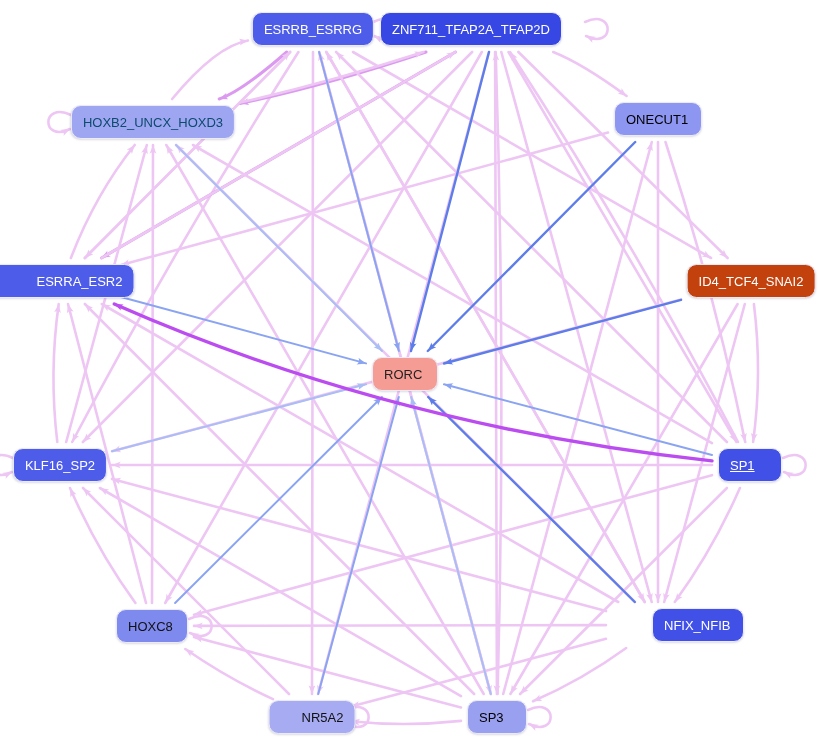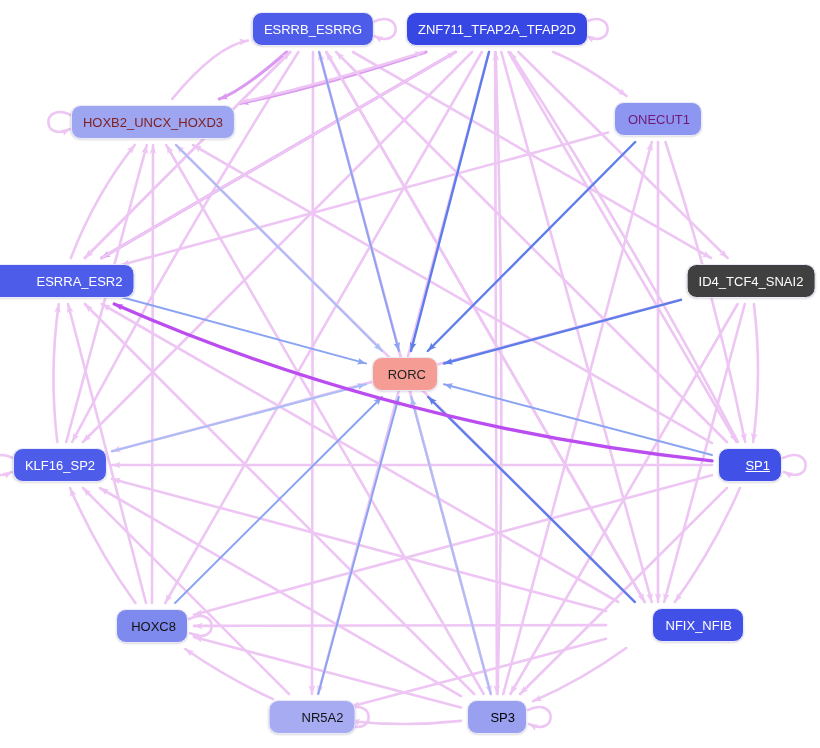--- a/index.html
+++ b/index.html
@@ -11,21 +11,21 @@
     position:relative;
     width:820px;height:748px;
     overflow:hidden;
     background:#ffffff;
   }
   #edge-svg{position:absolute;left:0;top:0;}
   .node{
     position:absolute;
     transform:translate(-50%,-50%);
     height:34px;
-    display:flex;align-items:center;justify-content:flex-end;
+    display:flex;align-items:center;justify-content:flex-start;
     border-radius:10px;
     border:1px solid #eceaf8;
     box-shadow:0 1px 2px rgba(60,60,90,.18);
     font-size:13px;
     white-space:nowrap;
     padding:0 11px;
     box-sizing:border-box;
     cursor:pointer;
     user-select:none;
   }
@@ -133,33 +133,33 @@
       <path d="M 175.1 603.0 Q 278.5 500.0 381.9 397.0" fill="none" stroke="#8aa4f2" stroke-width="2" stroke-linecap="round" marker-end="url(#arw-blue)"></path>
       <path d="M 112.0 451.3 Q 232.5 419.5 366.0 384.3" fill="none" stroke="#abbdf5" stroke-width="2" stroke-linecap="round" marker-end="url(#arw-lightblue)"></path>
       <path d="M 121.0 297.0 Q 233.5 327.5 366.0 363.4" fill="none" stroke="#8aa4f2" stroke-width="2" stroke-linecap="round" marker-end="url(#arw-blue)"></path>
       <path d="M 176.0 145.0 Q 279.0 248.0 382.0 351.0" fill="none" stroke="#abbdf5" stroke-width="2" stroke-linecap="round" marker-end="url(#arw-lightblue)"></path>
       <path d="M 712.0 460.9 Q 391.8 426.1 114.3 304.0" fill="none" stroke="#bb4df0" stroke-width="3.4" stroke-linecap="round" marker-end="url(#arw-magenta)"></path>
     </svg>
   <div id="node-layer">
       <div class="node" style="left: 313px; top: 29px; min-width: 118px; background: rgb(77, 92, 233); color: rgb(255, 255, 255);">
         <span>ESRRB_ESRRG</span>
       </div>
-      <div class="node" style="left: 497px; top: 29px; min-width: 178px; background: rgb(55, 71, 227); color: rgb(255, 255, 255);">
+      <div class="node" style="left: 471px; top: 29px; min-width: 178px; background: rgb(55, 71, 227); color: rgb(255, 255, 255);">
         <span>ZNF711_TFAP2A_TFAP2D</span>
       </div>
-      <div class="node" style="left: 153px; top: 122px; min-width: 162px; background: rgb(158, 166, 241); color: #7f1d1d;">
+      <div class="node" style="left: 153px; top: 122px; min-width: 162px; background: rgb(158, 166, 241); color: #0c4a6e;">
         <span>HOXB2_UNCX_HOXD3</span>
       </div>
-      <div class="node" style="left: 658px; top: 119px; min-width: 88px; background: rgb(141, 150, 240); color: #701a75;">
+      <div class="node" style="left: 658px; top: 119px; min-width: 88px; background: rgb(141, 150, 240); color: #000000;">
         <span>ONECUT1</span>
       </div>
       <div class="node" style="left: 62px; top: 281px; min-width: 106px; background: rgb(77, 92, 233); color: rgb(255, 255, 255); padding-left: 46px;">
         <span>ESRRA_ESR2</span>
       </div>
-      <div class="node" style="left: 751px; top: 281px; min-width: 128px; background: #404040; color: rgb(255, 255, 255);">
+      <div class="node" style="left: 751px; top: 281px; min-width: 128px; background: #c2410c; color: rgb(255, 255, 255);">
         <span>ID4_TCF4_SNAI2</span>
       </div>
       <div class="node" style="left: 60px; top: 465px; min-width: 92px; background: rgb(77, 92, 233); color: rgb(255, 255, 255);">
         <span>KLF16_SP2</span>
       </div>
       <div class="node" style="left: 750px; top: 465px; min-width: 64px; background: rgb(65, 80, 230); color: rgb(255, 255, 255); text-decoration: underline;">
         <span>SP1</span>
       </div>
       <div class="node" style="left: 152px; top: 626px; min-width: 72px; background: rgb(127, 138, 238); color: rgb(17, 17, 17);">
         <span>HOXC8</span>

